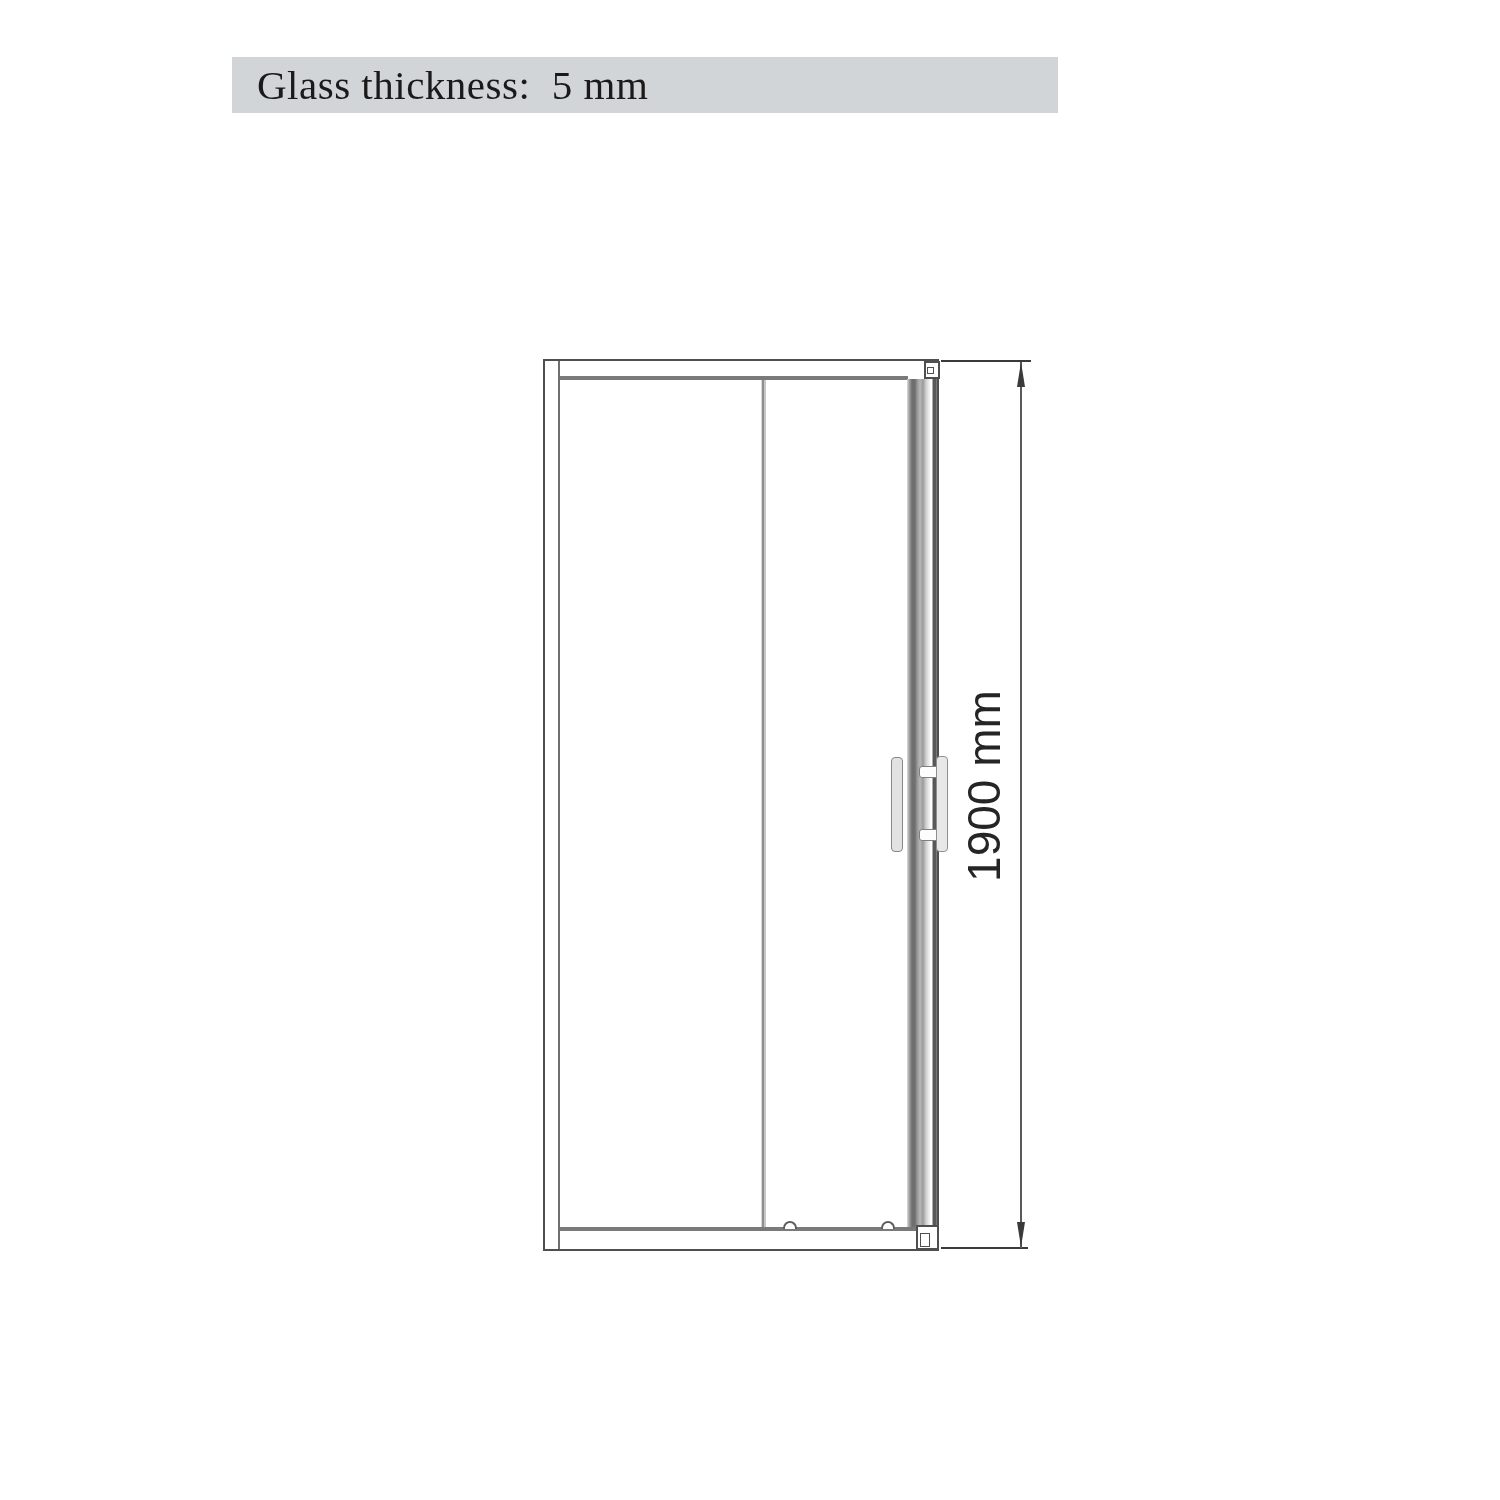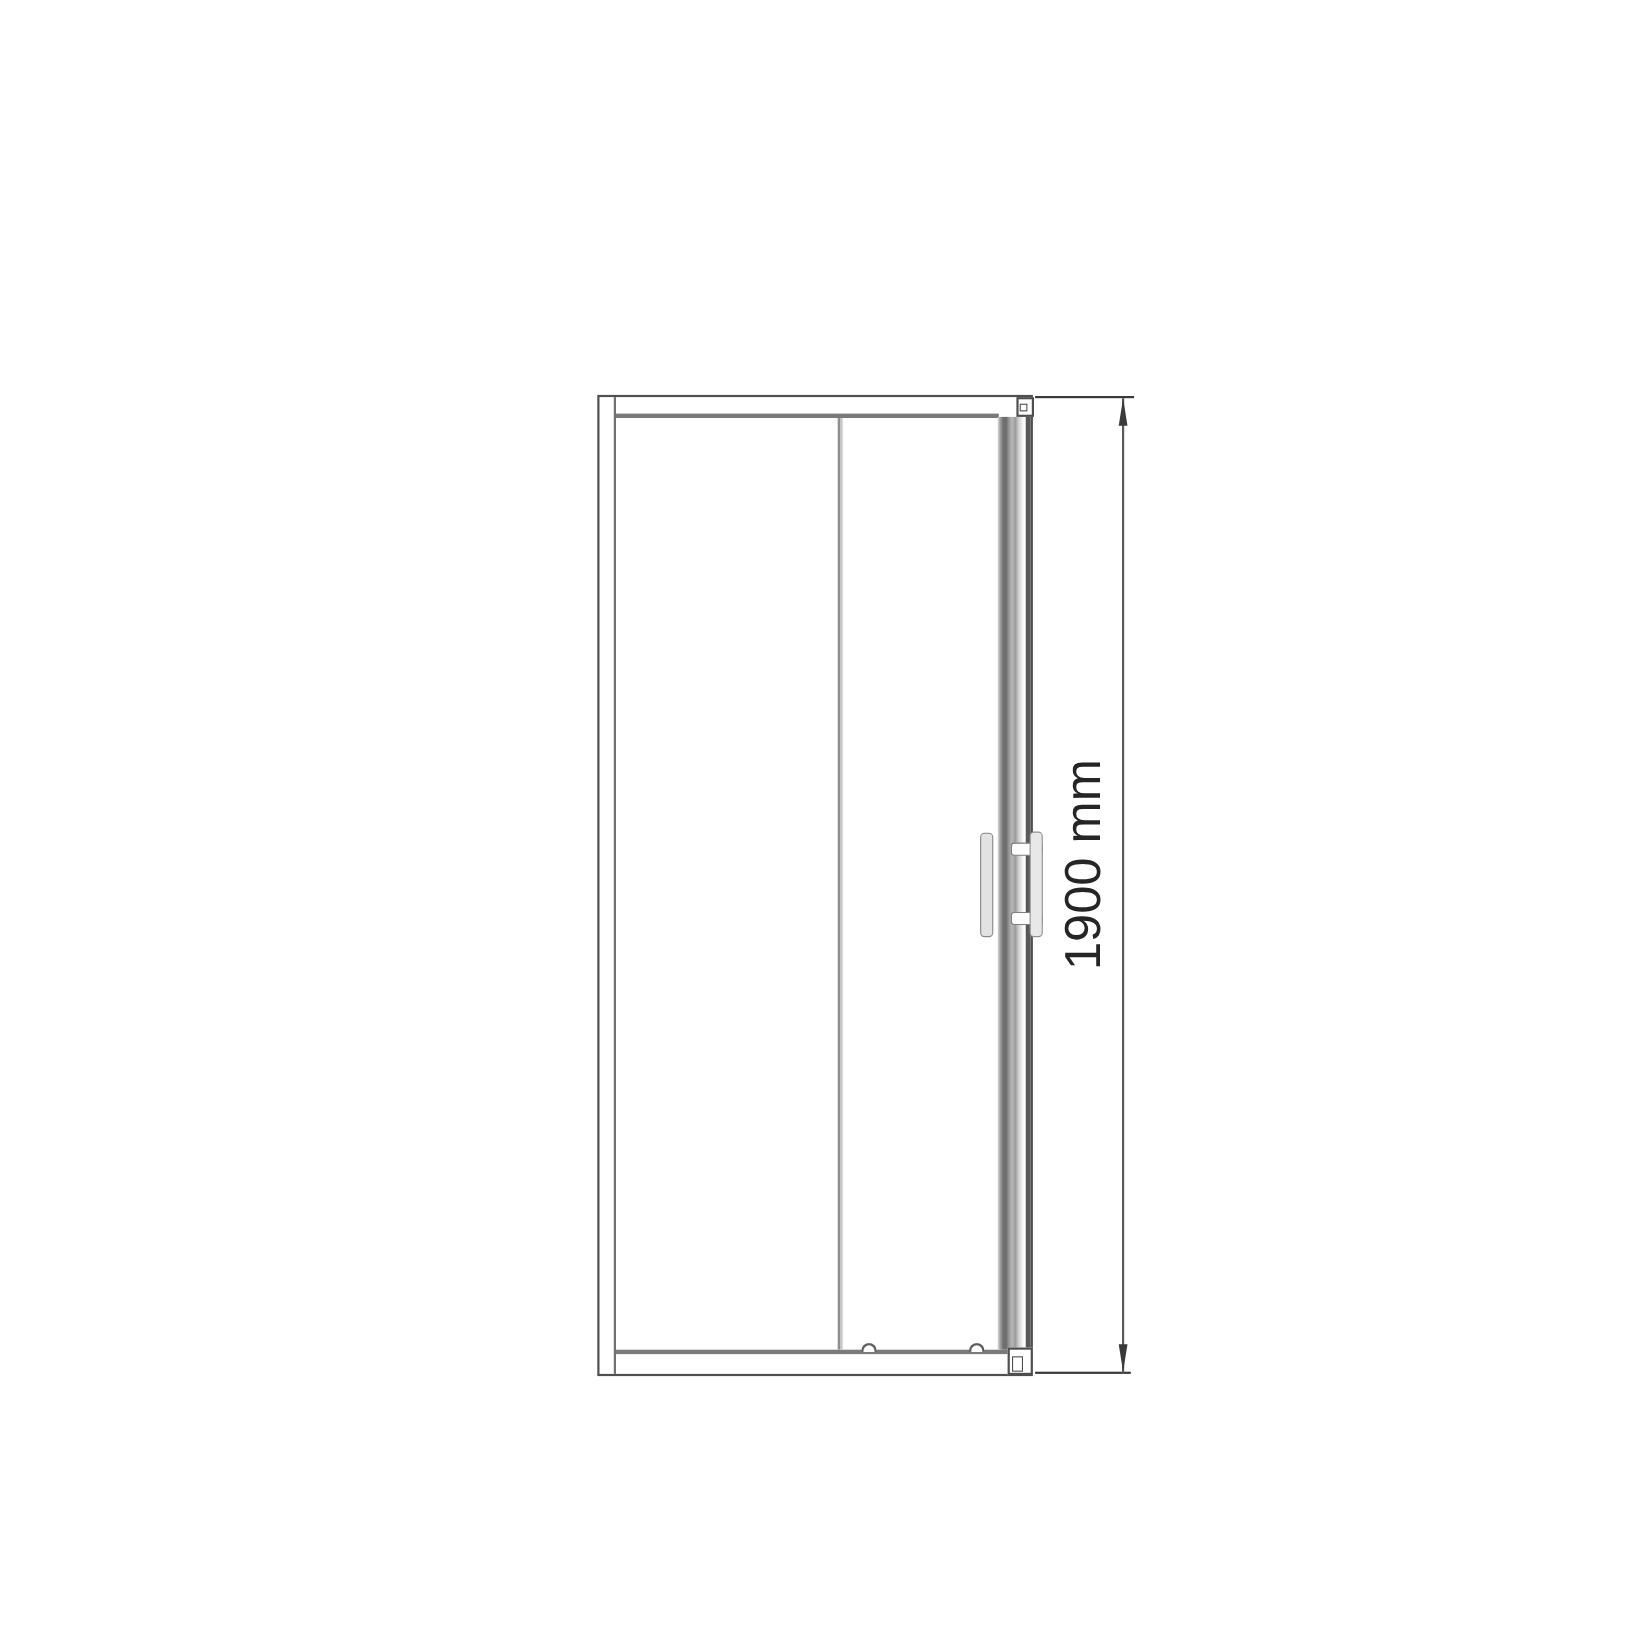--- a/index.html
+++ b/index.html
@@ -183,20 +183,23 @@
     font-size: 46px;
     color: #252525;
     z-index: 2;
   }
 </style>
 </head>
 <body>
 
 <div class="canvas">
 
+  <div class="header-bar">
+    <span class="header-text">Glass thickness:  5 mm</span>
+  </div>
 
   <div class="drawing">
 
     <div class="outer-frame"></div>
     <div class="left-profile-line"></div>
     <div class="top-rail"></div>
     <div class="bottom-rail"></div>
     <div class="panel-divider"></div>
     <div class="stile"></div>
 

